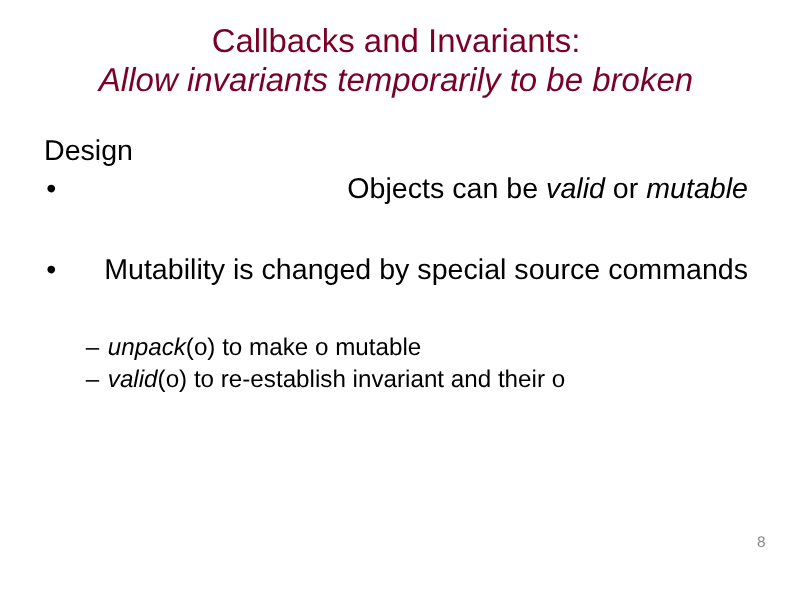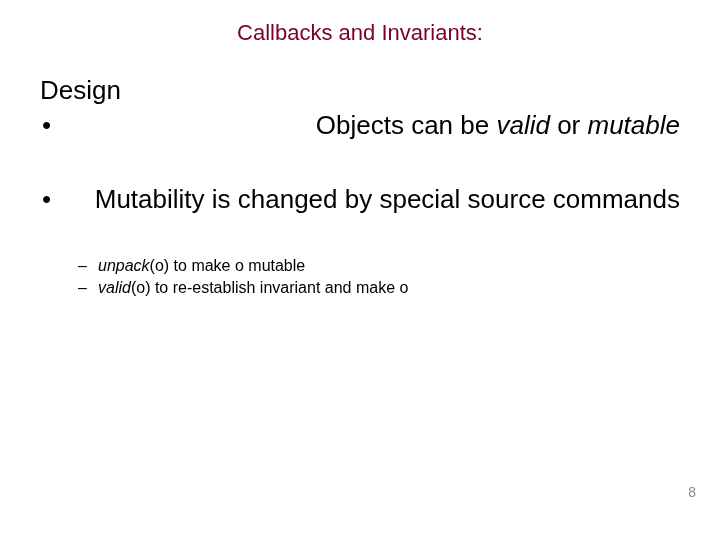--- a/index.html
+++ b/index.html
@@ -12,21 +12,21 @@
     color: #000000;
     overflow: hidden;
     position: relative;
   }
   .slide {
     padding: 20px 40px 0 40px;
     box-sizing: border-box;
   }
   .title {
     color: #7a0028;
-    font-size: 22px;
+    font-size: 30px;
     line-height: 1.2;
     text-align: center;
     margin: 0 0 28px 0;
     font-weight: normal;
   }
   .title .line2 {
     font-style: italic;
   }
   .content {
     font-size: 26px;
@@ -54,21 +54,21 @@
   }
   ul.bullets.tight {
     margin-bottom: 42px;
   }
   ul.bullets.last {
   }
   ul.sub {
     list-style: none;
     margin: 0;
     padding: 0 0 0 38px;
-    font-size: 16px;
+    font-size: 22px;
   }
   ul.sub > li {
     position: relative;
     padding-left: 20px;
     margin: 2px 0;
   }
   ul.sub > li::before {
     content: "–";
     position: absolute;
     left: 0;
@@ -82,20 +82,21 @@
     font-size: 14px;
     color: #8a8a8a;
   }
 </style>
 </head>
 <body>
 
 <div class="slide">
   <h1 class="title">
     <span>Callbacks and Invariants:</span><br>
+    <span class="line2">Allow invariants temporarily to be broken</span>
   </h1>
 
   <div class="content">
     <p class="heading">Design</p>
 
     <ul class="bullets tight">
       <li>
         <span>Objects can be </span><span class="ital">valid</span><span> or </span><span class="ital">mutable</span>
       </li>
     </ul>
@@ -103,19 +104,19 @@
 
     <ul class="bullets last">
       <li>Mutability is changed by special source commands</li>
     </ul>
 
     <ul class="sub">
       <li>
         <span class="ital">unpack</span><span>(o) to make o mutable</span>
       </li>
       <li>
-        <span class="ital">valid</span><span>(o) to re-establish invariant and make o</span>
+        <span class="ital">valid</span><span>(o) to re-establish invariant and their o</span>
       </li>
     </ul>
   </div>
 </div>
 
 <div class="pagenum">8</div>
 
 </body></html>

